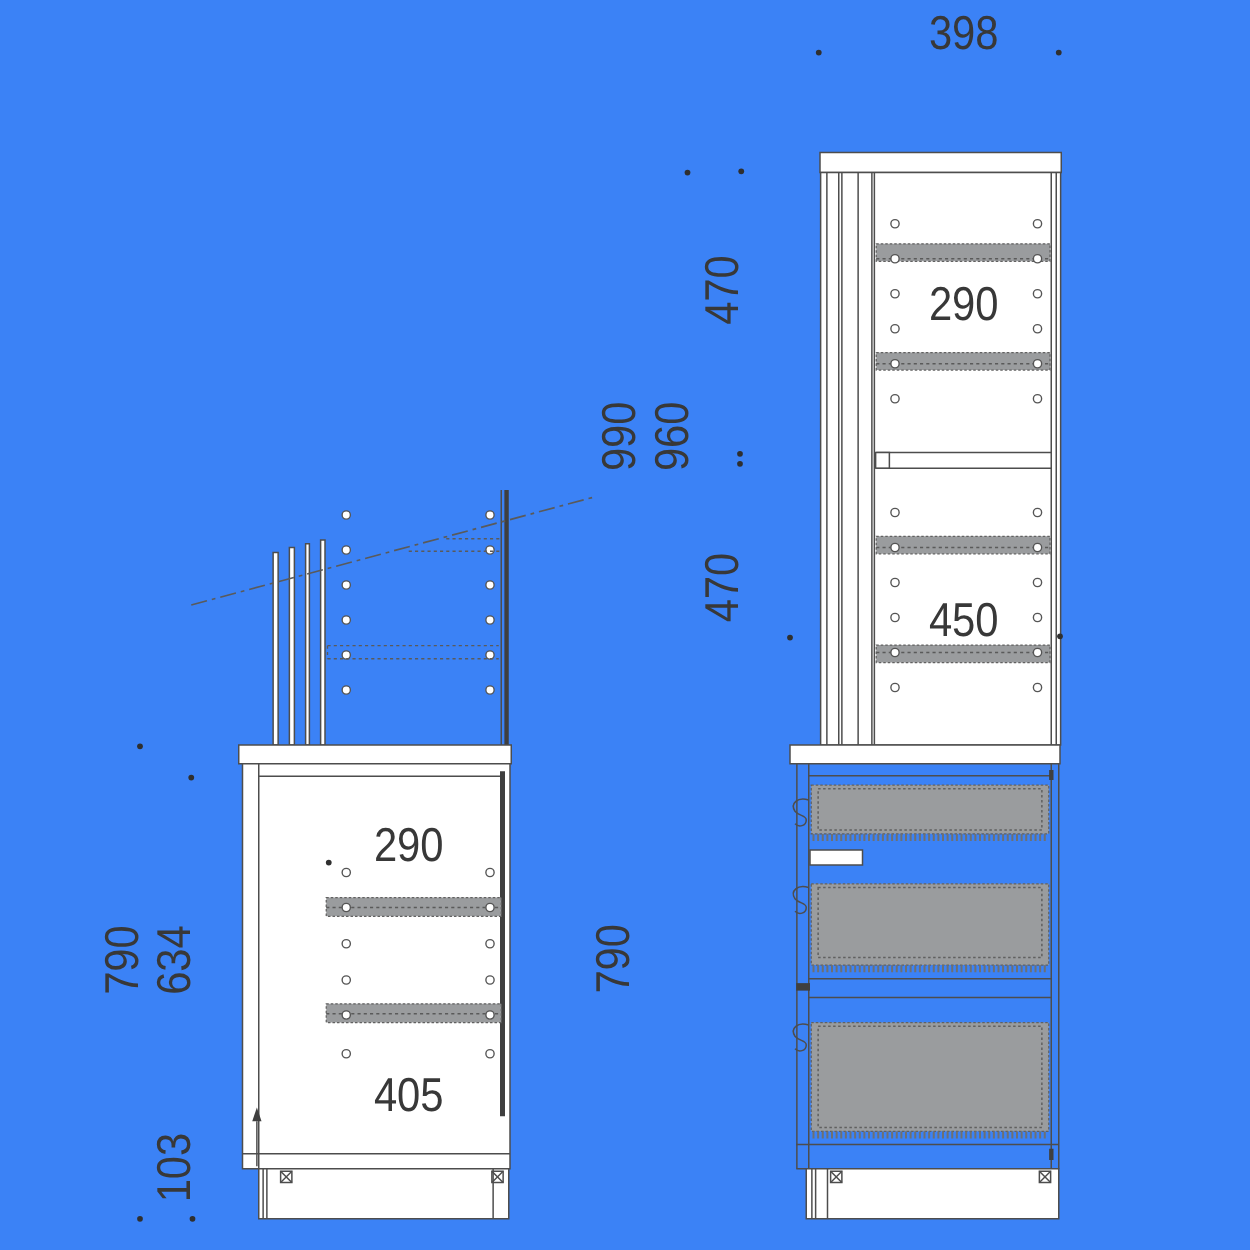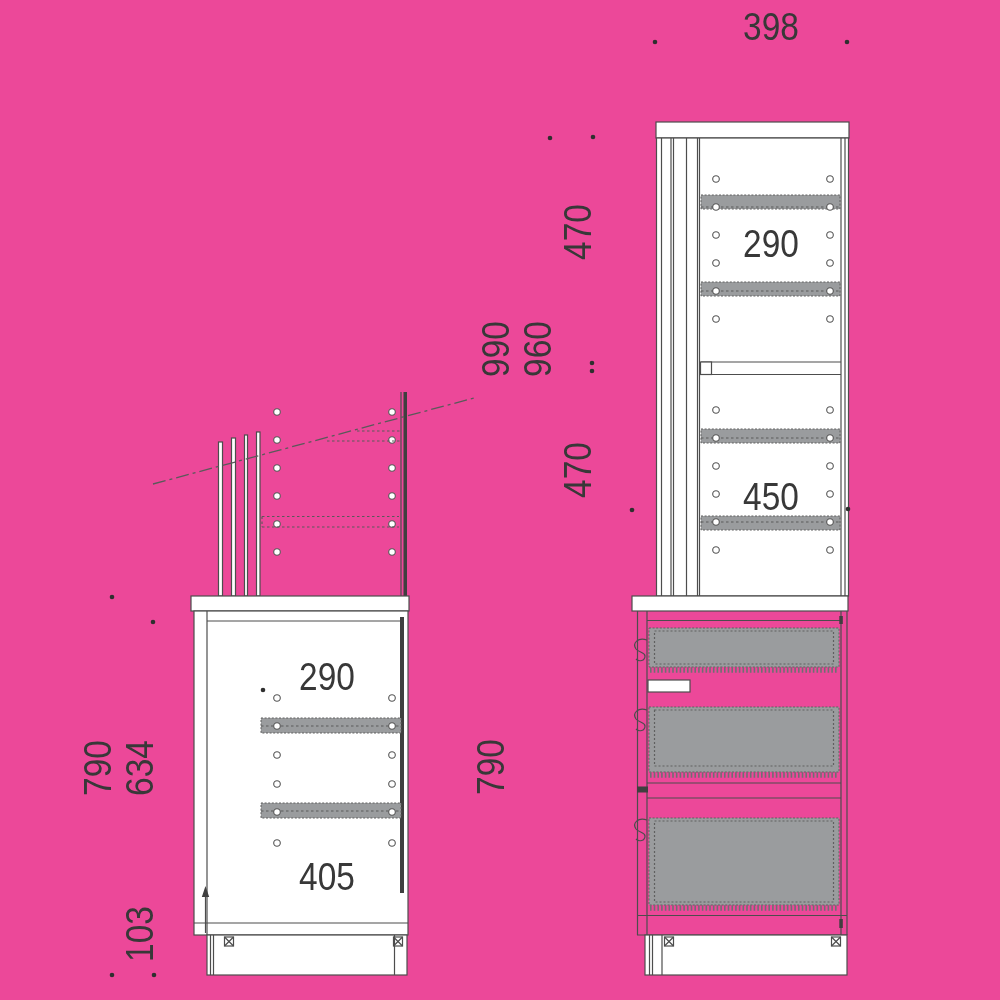--- a/index.html
+++ b/index.html
@@ -1,17 +1,17 @@
 <!DOCTYPE html>
 <html><head>
 <meta charset="utf-8">
 <style>
   html,body{margin:0;padding:0;background:#ffffff;}
   .canvas{
-    position:relative;width:1000px;height:1000px;background:#ec4899;overflow:hidden;
+    position:relative;width:1000px;height:1000px;background:#3b82f6;overflow:hidden;
     font-family:"Liberation Sans", sans-serif;
   }
   .canvas svg{position:absolute;left:0;top:0;}
   
   .ln{stroke:#4d4d4d;fill:none;stroke-width:1.2;}
   .bd{stroke:#4d4d4d;fill:#ffffff;stroke-width:1.2;}
   .gray{fill:#9a9c9e;stroke:#616161;stroke-width:1;stroke-dasharray:2 1.6;}
   .dash{stroke:#5a5a5a;fill:none;stroke-width:1.1;stroke-dasharray:2.5 2.5;}
   .dashdot{stroke:#5a5a5a;fill:none;stroke-width:1.3;stroke-dasharray:13 4 3 4;}
   .thick{fill:#3f3f3f;stroke:none;}

